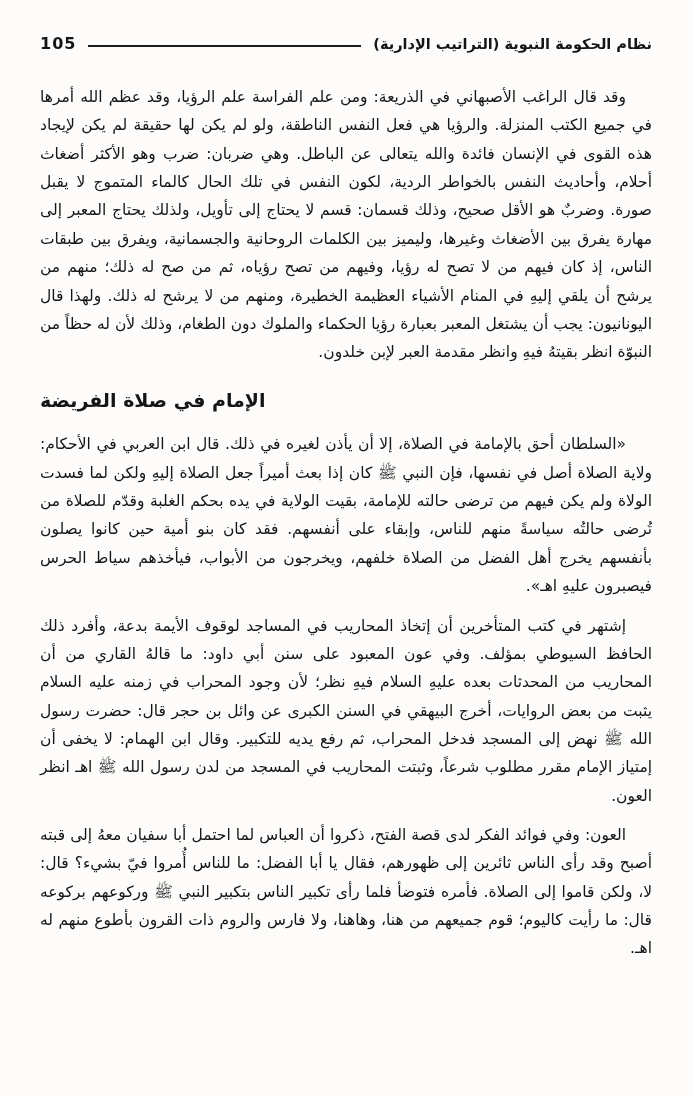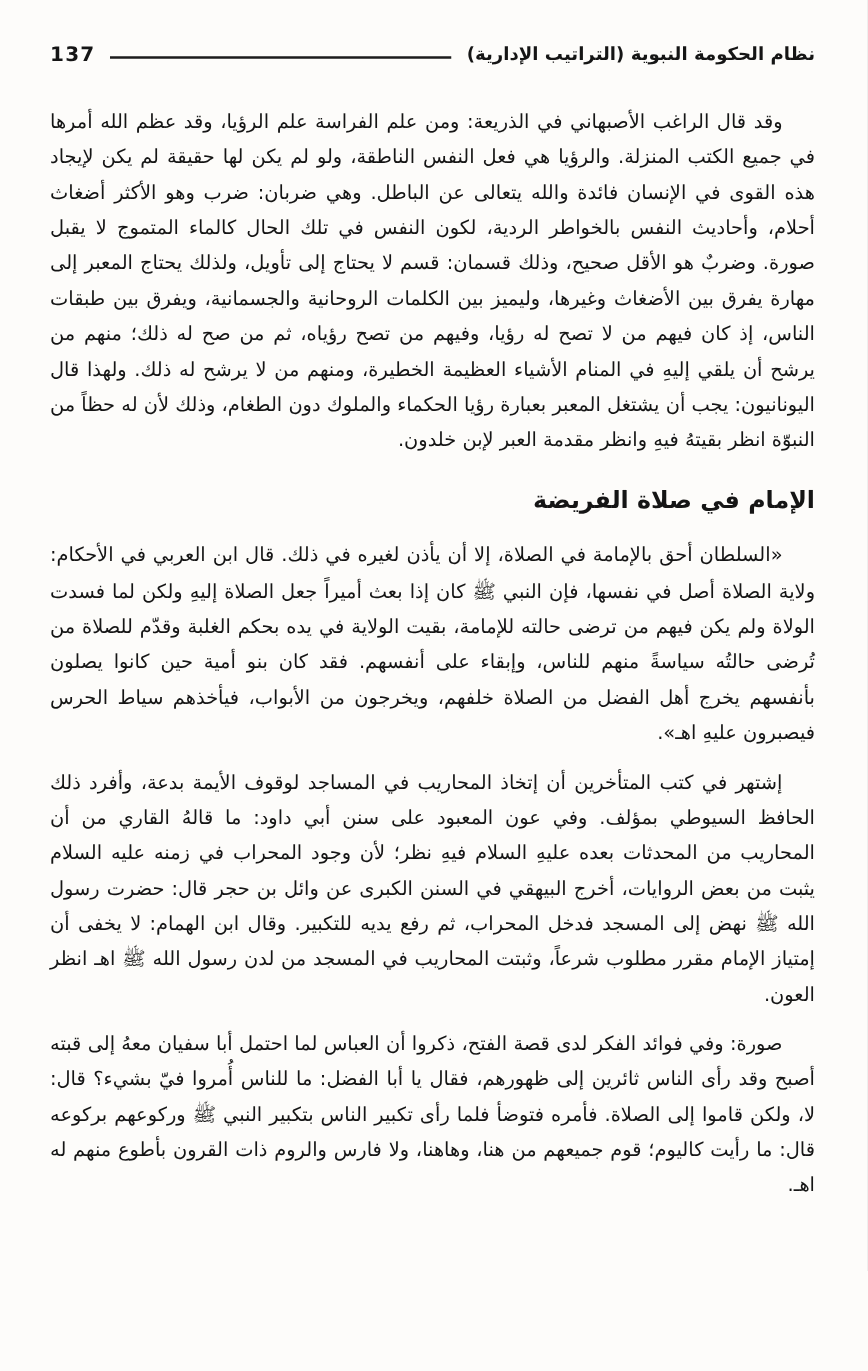--- a/index.html
+++ b/index.html
@@ -43,48 +43,48 @@
   .body-text {
     font-size: 15.5px;
     line-height: 1.83;
     text-align: justify;
   }
   .body-text p {
     margin: 0 0 11px 0;
     text-indent: 26px;
   }
   .section-heading {
-    text-align: right;
+    text-align: left;
     font-size: 19px;
     font-weight: bold;
     margin: 16px 0 13px 0;
   }
   .bold { font-weight: normal; }
 </style>
 </head>
 <body>
 
 <div class="page">
 
   <div class="page-header">
     <span class="book-title">نظام الحكومة النبوية (التراتيب الإدارية)</span>
     <span class="header-rule"></span>
-    <span class="page-number">137</span>
+    <span class="page-number">105</span>
   </div>
 
   <div class="body-text">
 
     <p>وقد قال الراغب الأصبهاني في الذريعة: ومن علم الفراسة علم الرؤيا، وقد عظم الله أمرها في جميع الكتب المنزلة. والرؤيا هي فعل النفس الناطقة، ولو لم يكن لها حقيقة لم يكن لإيجاد هذه القوى في الإنسان فائدة والله يتعالى عن الباطل. وهي ضربان: ضرب وهو الأكثر أضغاث أحلام، وأحاديث النفس بالخواطر الردية، لكون النفس في تلك الحال كالماء المتموج لا يقبل صورة. وضربٌ هو الأقل صحيح، وذلك قسمان: قسم لا يحتاج إلى تأويل، ولذلك يحتاج المعبر إلى مهارة يفرق بين الأضغاث وغيرها، وليميز بين الكلمات الروحانية والجسمانية، ويفرق بين طبقات الناس، إذ كان فيهم من لا تصح له رؤيا، وفيهم من تصح رؤياه، ثم من صح له ذلك؛ منهم من يرشح أن يلقي إليهِ في المنام الأشياء العظيمة الخطيرة، ومنهم من لا يرشح له ذلك. ولهذا قال اليونانيون: يجب أن يشتغل المعبر بعبارة رؤيا الحكماء والملوك دون الطغام، وذلك لأن له حظاً من النبوّة انظر بقيتهُ فيهِ وانظر مقدمة العبر لإبن خلدون.</p>
 
     <h2 class="section-heading">الإمام في صلاة الفريضة</h2>
 
     <p class="bold">«السلطان أحق بالإمامة في الصلاة، إلا أن يأذن لغيره في ذلك. قال ابن العربي في الأحكام: ولاية الصلاة أصل في نفسها، فإن النبي ﷺ كان إذا بعث أميراً جعل الصلاة إليهِ ولكن لما فسدت الولاة ولم يكن فيهم من ترضى حالته للإمامة، بقيت الولاية في يده بحكم الغلبة وقدّم للصلاة من تُرضى حالتُه سياسةً منهم للناس، وإبقاء على أنفسهم. فقد كان بنو أمية حين كانوا يصلون بأنفسهم يخرج أهل الفضل من الصلاة خلفهم، ويخرجون من الأبواب، فيأخذهم سياط الحرس فيصبرون عليهِ اهـ».</p>
 
     <p>إشتهر في كتب المتأخرين أن إتخاذ المحاريب في المساجد لوقوف الأيمة بدعة، وأفرد ذلك الحافظ السيوطي بمؤلف. وفي عون المعبود على سنن أبي داود: ما قالهُ القاري من أن المحاريب من المحدثات بعده عليهِ السلام فيهِ نظر؛ لأن وجود المحراب في زمنه عليه السلام يثبت من بعض الروايات، أخرج البيهقي في السنن الكبرى عن وائل بن حجر قال: حضرت رسول الله ﷺ نهض إلى المسجد فدخل المحراب، ثم رفع يديه للتكبير. وقال ابن الهمام: لا يخفى أن إمتياز الإمام مقرر مطلوب شرعاً، وثبتت المحاريب في المسجد من لدن رسول الله ﷺ اهـ انظر العون.</p>
 
     <p>
-      <span class="bold">صورة:</span>
+      <span class="bold">العون:</span>
       <span> وفي فوائد الفكر لدى قصة الفتح، ذكروا أن العباس لما احتمل أبا سفيان معهُ إلى قبته أصبح وقد رأى الناس ثائرين إلى ظهورهم، فقال يا أبا الفضل: ما للناس أُمروا فيّ بشيء؟ قال: لا، ولكن قاموا إلى الصلاة. فأمره فتوضأ فلما رأى تكبير الناس بتكبير النبي ﷺ وركوعهم بركوعه قال: ما رأيت كاليوم؛ قوم جميعهم من هنا، وهاهنا، ولا فارس والروم ذات القرون بأطوع منهم له اهـ.</span>
     </p>
 
   </div>
 
 </div>
 
 </body></html>

